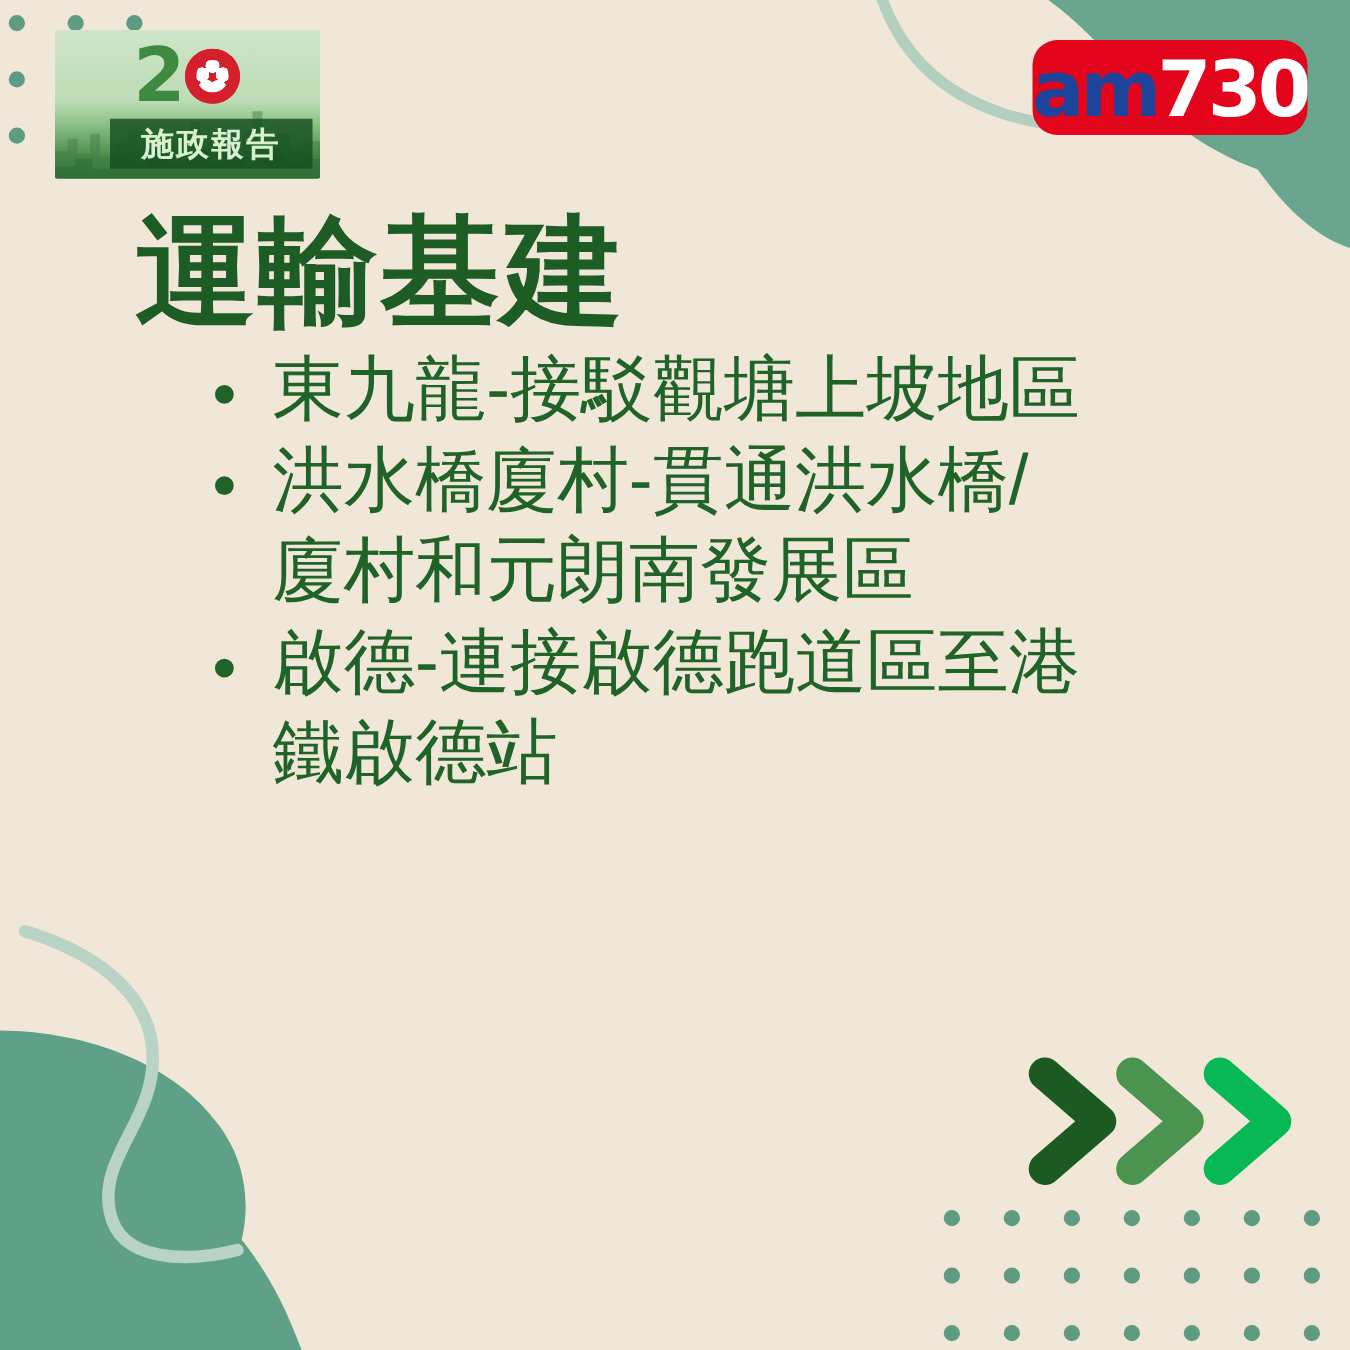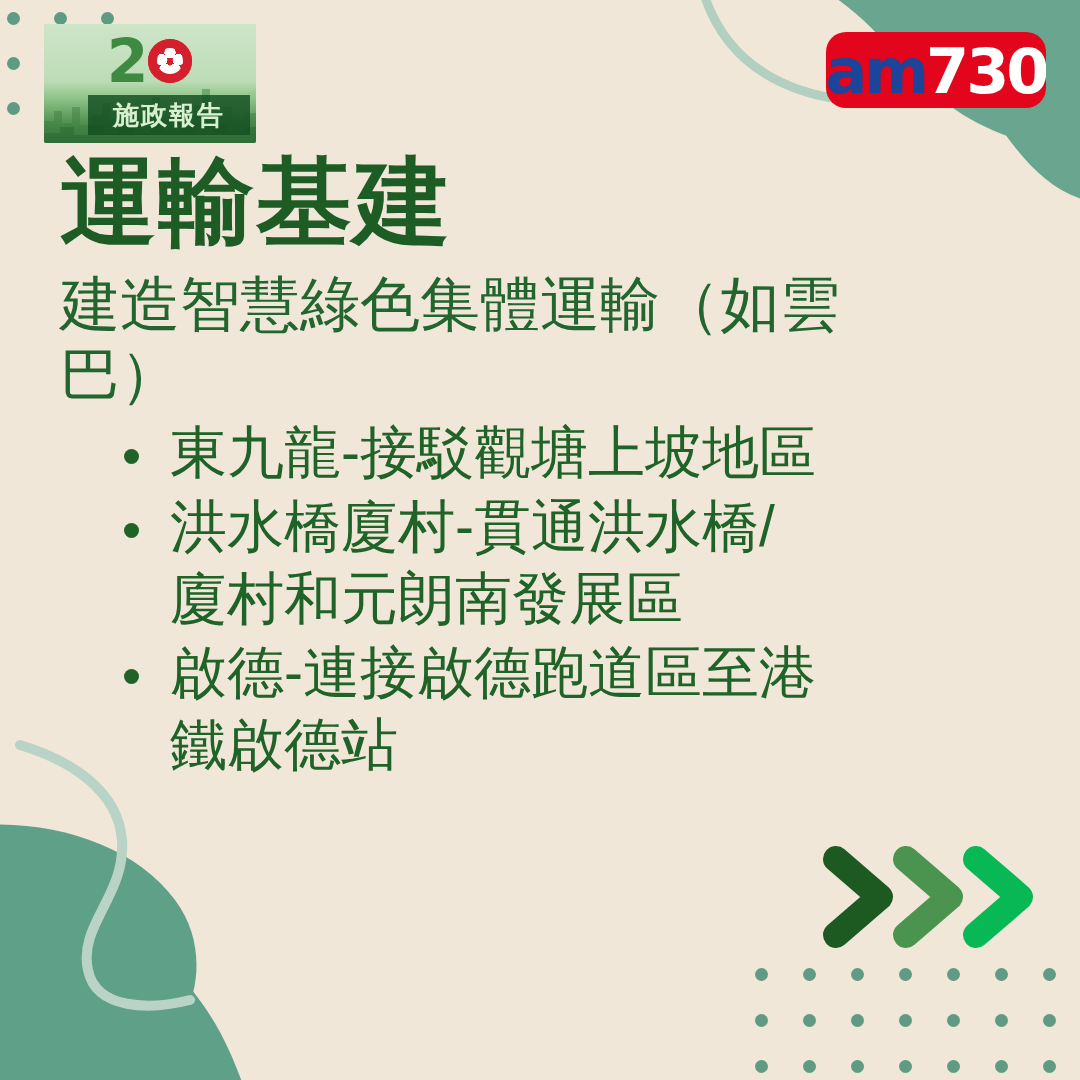--- a/index.html
+++ b/index.html
@@ -146,22 +146,23 @@
     white-space: nowrap;
     transform: translateY(2px);
   }
   .am730-am { color: #1b449a; }
   .am730-num { color: #ffffff; }
 
   
   .content {
     position: absolute;
     left: 0;
-    top: 150px;
+    top: 166px;
     width: 896px;
+    padding-left: 48px;
   }
   .page-title {
     margin: 0;
     padding: 0 0 0 60px;
     font-size: 96px;
     line-height: 1.08;
     font-weight: 700;
     color: #1e5c26;
     letter-spacing: 2px;
   }
@@ -278,21 +279,20 @@
     </div>
     <div class="logo-band">施政報告</div>
   </div>
 
   <div class="logo-am730">
     <div class="am730-text"><span class="am730-am">am</span><span class="am730-num">730</span></div>
   </div>
 
   <div class="content">
     <h1 class="page-title">運輸基建</h1>
-    <p class="lead">建造智慧綠色集體運輸（如雲巴）</p>
     <ul class="bullets">
       <li class="bullet">東九龍-接駁觀塘上坡地區</li>
       <li class="bullet">洪水橋廈村-貫通洪水橋/廈村和元朗南發展區</li>
       <li class="bullet">啟德-連接啟德跑道區至港鐵啟德站</li>
     </ul>
   </div>
 
   <div class="chevrons">
     <div class="chev" style="left:0px">
       <svg width="78" height="104" viewBox="0 0 78 104" xmlns="http://www.w3.org/2000/svg">

